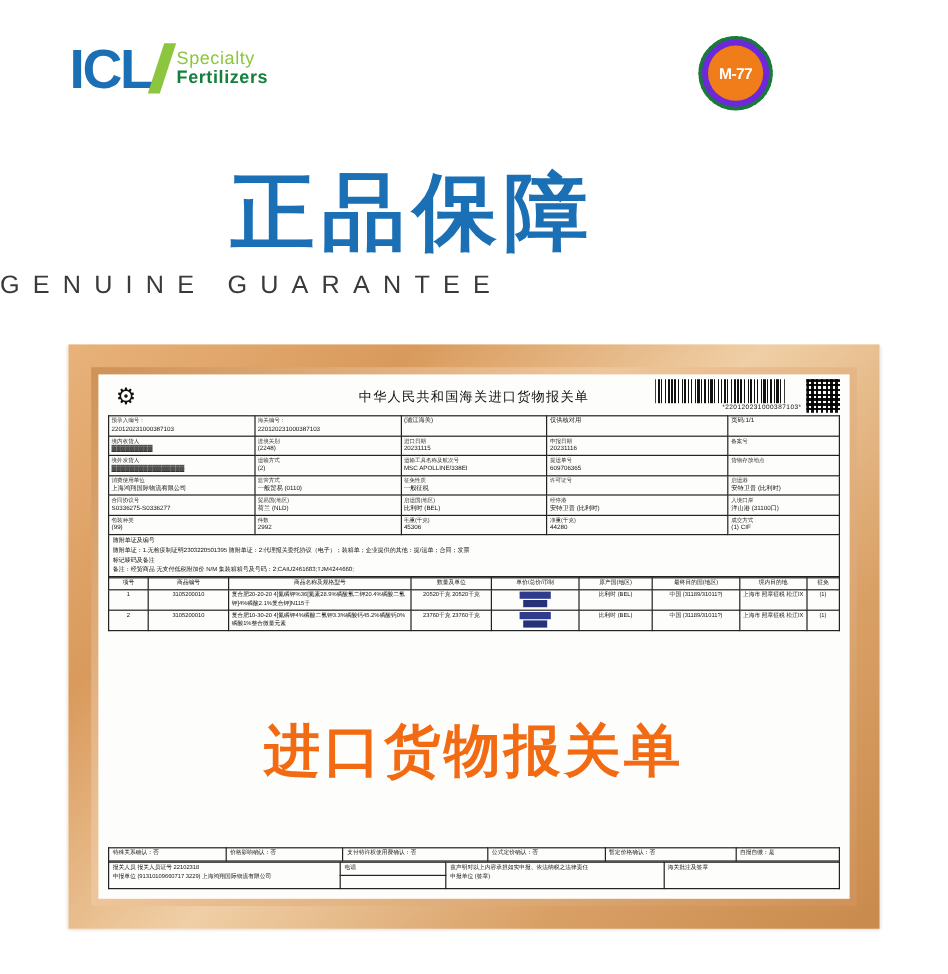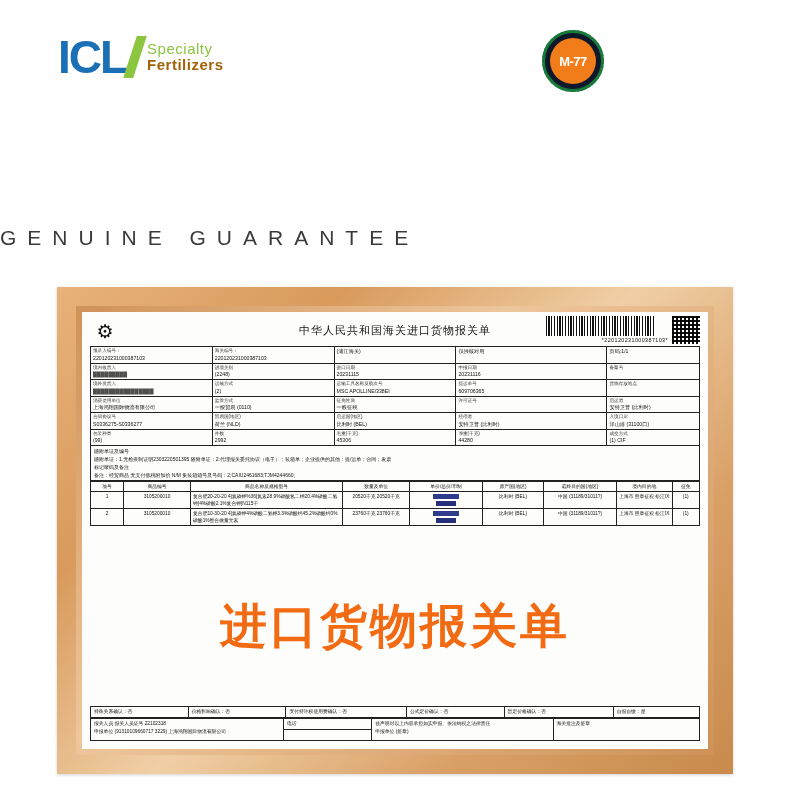--- a/index.html
+++ b/index.html
@@ -12,20 +12,21 @@
     height: 812px;
     font-family: "Liberation Sans", sans-serif;
     overflow: hidden;
     position: relative;
   }
   .page {
     position: relative;
     width: 648px;
     height: 812px;
     background: #ffffff;
+    padding-left: 40px;
   }
 
   
   .brand {
     position: absolute;
     left: 58px;
     top: 34px;
     display: flex;
     align-items: flex-start;
   }
@@ -50,34 +51,34 @@
     line-height: 16px;
   }
   .brand-text .l1 {
     font-size: 15px;
     color: #8cc63f;
     font-weight: 400;
     letter-spacing: .5px;
   }
   .brand-text .l2 {
     font-size: 15px;
-    color: #a16207;
+    color: #15803d;
     font-weight: 700;
     letter-spacing: .5px;
   }
 
   
   .seal {
     position: absolute;
     right: 44px;
     top: 30px;
     width: 62px;
     height: 62px;
     border-radius: 50%;
-    background: #0f172a;
+    background: #6d28d9;
     border: 3px solid #1a7a3c;
     box-sizing: border-box;
     display: flex;
     align-items: center;
     justify-content: center;
   }
   .seal-inner {
     width: 46px;
     height: 46px;
     border-radius: 50%;
@@ -326,20 +327,21 @@
       <div class="l1">Specialty</div>
       <div class="l2">Fertilizers</div>
     </div>
   </div>
 
   <div class="seal">
     <div class="seal-arc"></div>
     <div class="seal-inner">M-77</div>
   </div>
 
+  <div class="headline">正品保障</div>
   <div class="subhead">GENUINE GUARANTEE</div>
 
   <div class="frame">
     <div class="frame-inner-bevel">
       <div class="doc">
 
         <div class="doc-top">
           <div class="cust-logo">⚙</div>
           <div class="doc-title">中华人民共和国海关进口货物报关单</div>
           <div class="barcode"></div>

